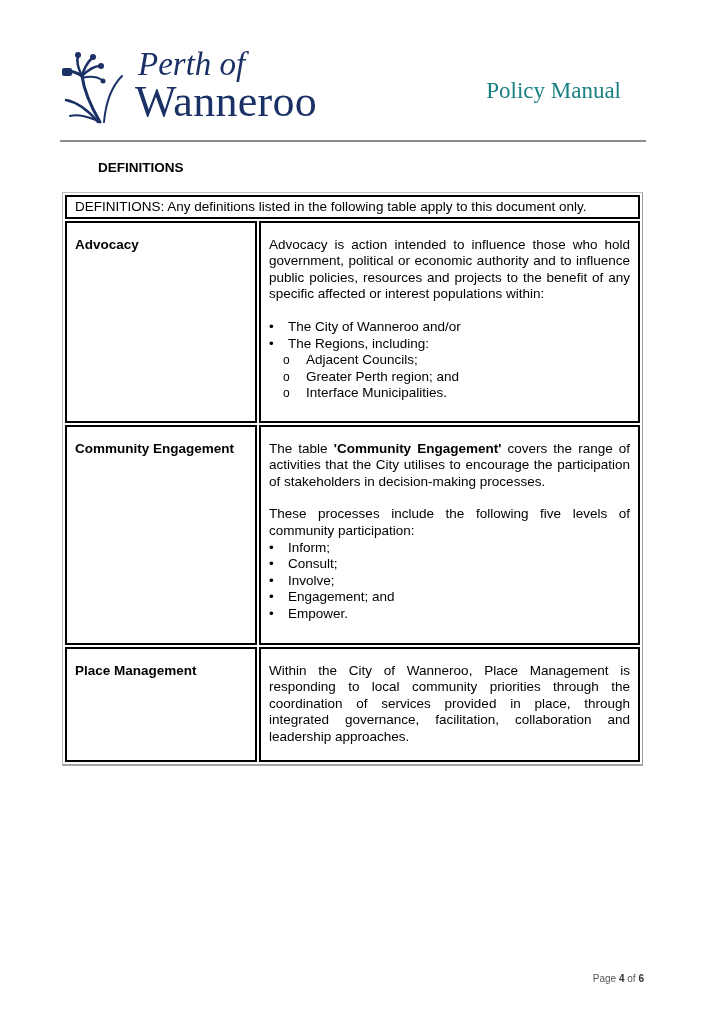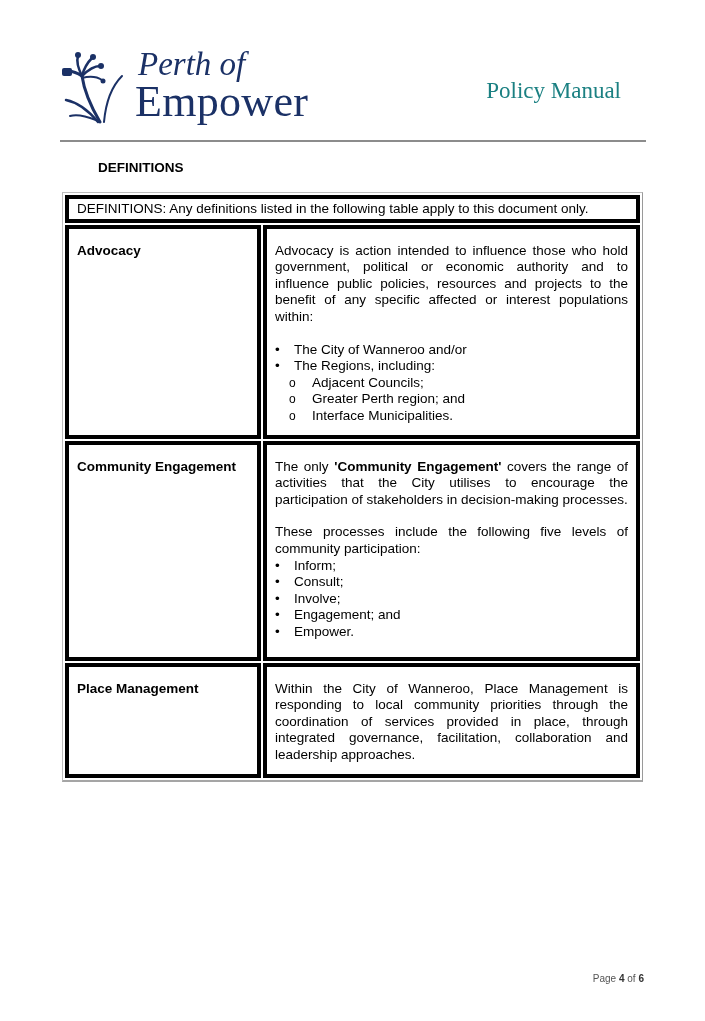--- a/index.html
+++ b/index.html
@@ -30,21 +30,21 @@
       position: absolute; left: 62px; top: 160px;
       font-size: 13.5px; font-weight: bold; padding-left: 36px;
     }
     .def-table {
       position: absolute; left: 62px; top: 192px; width: 581px;
       border: 1px solid #bdbdbd; border-right-color: #9a9a9a; border-bottom: 2px solid #a5a5a5;
       border-collapse: separate; border-spacing: 2px;
       font-size: 13.5px; line-height: 16.6px;
     }
     .def-table td {
-      border: 4px solid #000000; vertical-align: top; padding: 0;
+      border: 2px solid #000000; vertical-align: top; padding: 0;
     }
     .intro-cell { padding: 2px 8px 1px 8px !important; white-space: nowrap; }
     .term-cell { width: 172px; padding: 14px 8px 10px 8px !important; font-weight: bold; }
     .desc-cell { padding: 14px 8px 10px 8px !important; text-align: justify; }
     .desc-cell p { margin: 0; }
     .gap { height: 16px; }
     ul.bullets { list-style: none; margin: 0; padding: 0; }
     ul.bullets li { position: relative; padding-left: 19px; }
     ul.bullets li::before { content: "\2022"; position: absolute; left: 0; top: 0; }
     ul.sub { list-style: none; margin: 0; padding: 0; }
@@ -74,21 +74,21 @@
     <g fill="#1b3166">
       <rect x="2" y="18" width="10" height="8" rx="2"></rect>
       <circle cx="18" cy="5" r="3"></circle>
       <circle cx="33" cy="7" r="3"></circle>
       <circle cx="41" cy="16" r="3"></circle>
       <circle cx="43" cy="31" r="2.5"></circle>
     </g>
   </svg>
   <div class="logo-text">
     <div class="logo-city">Perth of</div>
-    <div class="logo-wanneroo">Empower</div>
+    <div class="logo-wanneroo">Wanneroo</div>
   </div>
 </div>
 
 <div class="manual-title">Policy Manual</div>
 <div class="header-rule"></div>
 
 <div class="section-heading">DEFINITIONS</div>
 
 <table class="def-table">
   <tbody>
@@ -109,21 +109,21 @@
         <li>Adjacent Councils;</li>
         <li>Greater Perth region; and</li>
         <li>Interface Municipalities.</li>
       </ul>
     </td>
   </tr>
 
   <tr style="height:220px">
     <td class="term-cell">Community Engagement</td>
     <td class="desc-cell">
-      <p><span>The only </span><b>'Community Engagement'</b><span> covers the range of activities that the City utilises to encourage the participation of stakeholders in decision-making processes.</span></p>
+      <p><span>The table </span><b>'Community Engagement'</b><span> covers the range of activities that the City utilises to encourage the participation of stakeholders in decision-making processes.</span></p>
       <div class="gap"></div>
       <p>These processes include the following five levels of community participation:</p>
       <ul class="bullets">
         <li>Inform;</li>
         <li>Consult;</li>
         <li>Involve;</li>
         <li>Engagement; and</li>
         <li>Empower.</li>
       </ul>
     </td>

